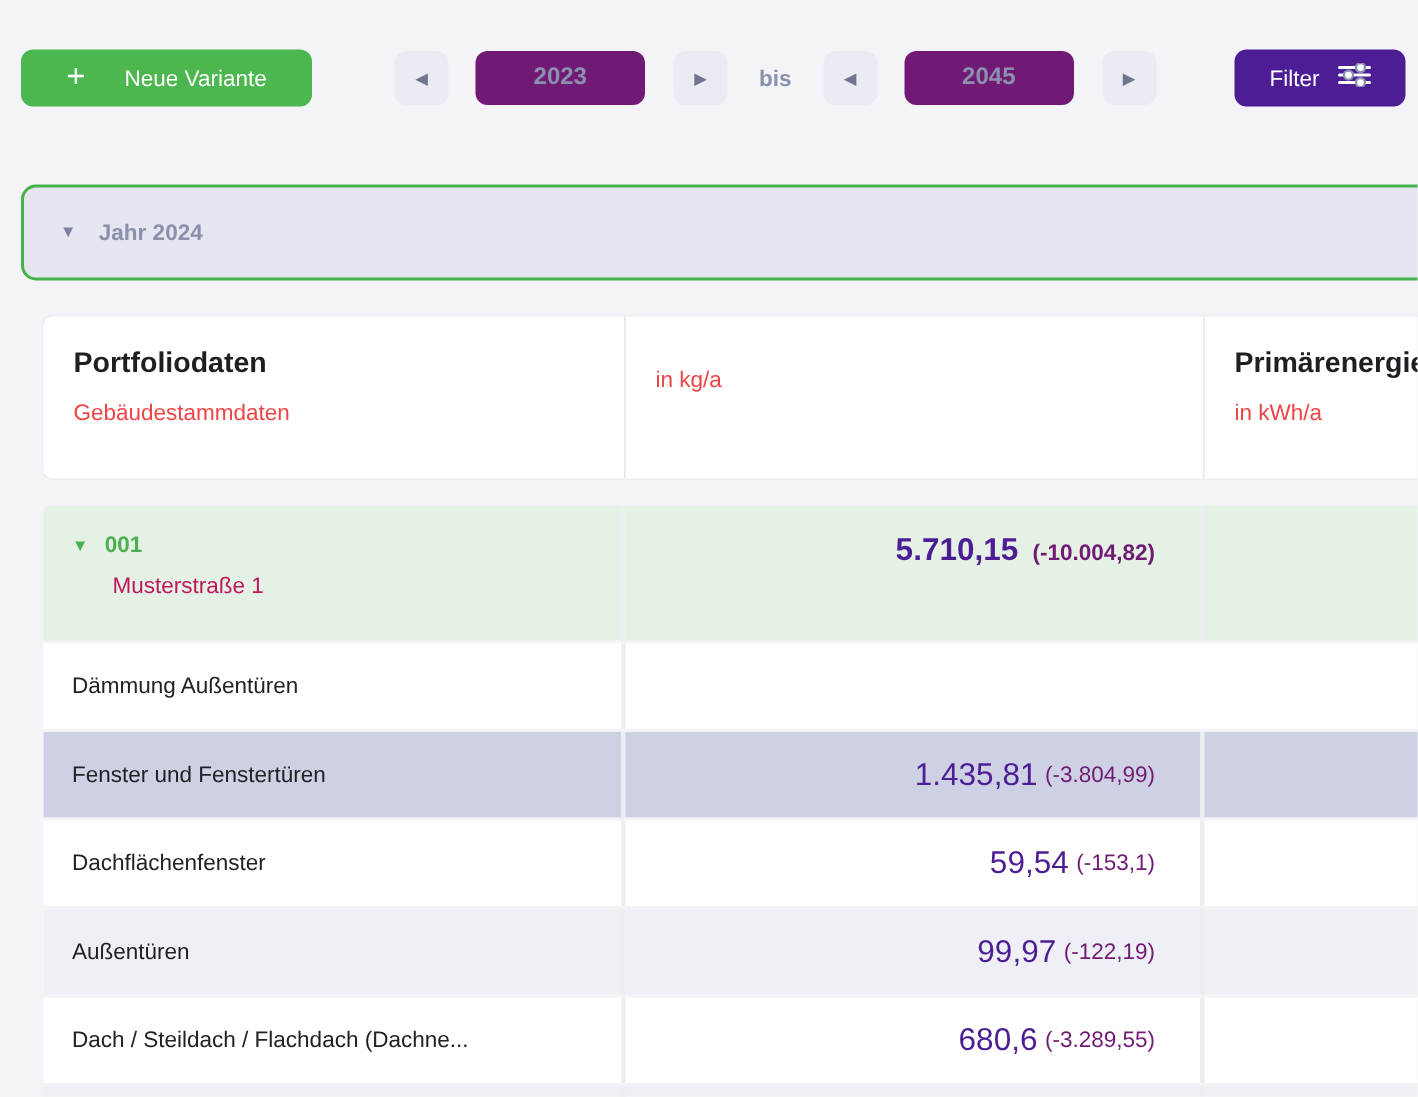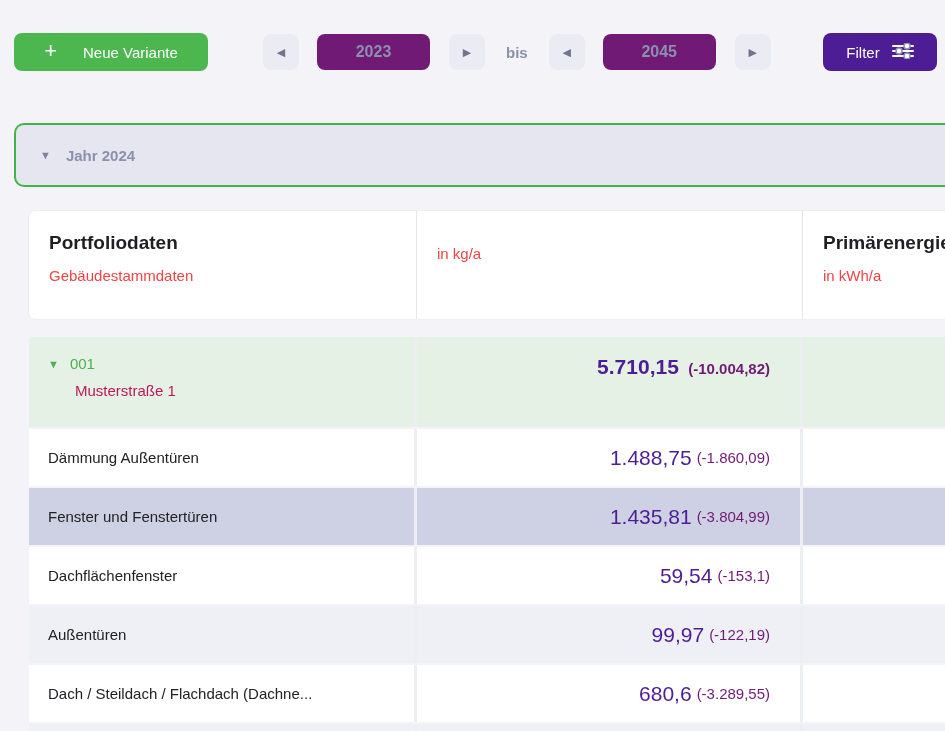--- a/index.html
+++ b/index.html
@@ -72,21 +72,21 @@
   .th-sub { margin-top: 13px; font-size: 15px; color: #ef4444; }
 
   .tbody { margin-top: 18px; }
   .row { margin-bottom: 2px; }
   .row .cell { display: flex; align-items: center; }
 
   .row-group { height: 90px; background: #e6f1e5; border-radius: 4px 4px 0 0; }
   .row-group .cell { display: block; padding-top: 18px; }
   .group-head { display: flex; align-items: center; padding-left: 19px; }
   .group-head .caret { color: #4cb050; margin-right: 11px; }
-  .group-id { color: #4cb050; font-size: 15px; font-weight: 400; }
+  .group-id { color: #4cb050; font-size: 15px; font-weight: 700; }
   .group-addr { margin: 10px 0 0 46px; color: #be185d; font-size: 15px; }
   .row-group .val-cell { padding-right: 30px; text-align: right; font-weight: 700; }
 
   .row-item { height: 57px; background: #ffffff; }
   .row-item.selected .cell { background: #cdd1e3; }
   .row-item.striped .cell { background: #eff0f5; }
   .row-item .label-cell { padding-left: 19px; color: #212126; font-size: 15px; }
   .row-item .val-cell { justify-content: flex-end; padding-right: 30px; }
 
   .v-main { color: #4c1d95; font-size: 21px; }
@@ -178,24 +178,20 @@
         <span class="v-delta">(-10.004,82)</span>
       </div>
       <div class="cell"></div>
     </div>
 
     <div>
         <div class="grid-row row row-item">
     <div class="cell label-cell">
       <span class="label-clip">Dämmung Außentüren</span>
     </div>
-    <div class="cell val-cell">
-      <span class="v-main">1.488,75</span>
-      <span class="v-delta">(-1.860,09)</span>
-    </div>
     <div class="cell"></div>
   </div>
         <div class="grid-row row row-item selected">
     <div class="cell label-cell">
       <span class="label-clip">Fenster und Fenstertüren</span>
     </div>
     <div class="cell val-cell">
       <span class="v-main">1.435,81</span>
       <span class="v-delta">(-3.804,99)</span>
     </div>

